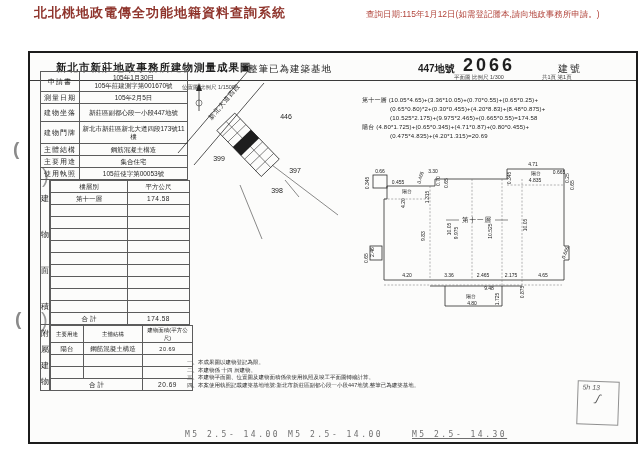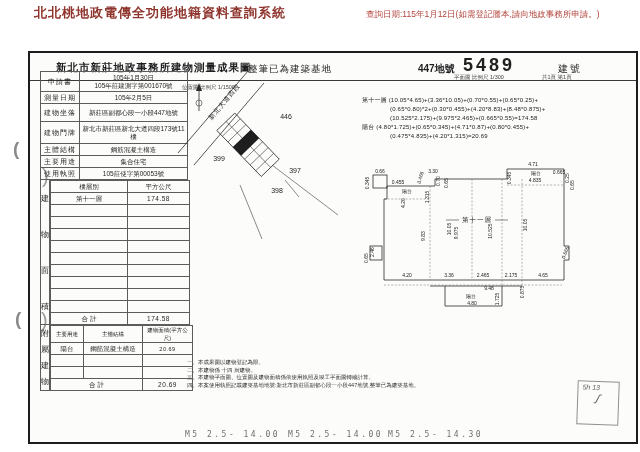--- a/index.html
+++ b/index.html
@@ -70,21 +70,21 @@
   .formula{position:absolute;left:332px;top:43px;font-size:6px;line-height:9px;color:#222;
     letter-spacing:.2px;white-space:nowrap;}
   .formula .indent{padding-left:28px;}
 
   
   .notes{position:absolute;left:157px;top:306px;font-size:5.5px;line-height:7.5px;color:#333;}
 
   
   .stamp{position:absolute;top:377px;font-family:"DejaVu Sans Mono",monospace;
     font-size:8px;letter-spacing:2.5px;color:#6f6f6f;}
-  .st1{left:155px;} .st2{left:258px;} .st3{left:358px;}
+  .st1{left:155px;} .st2{left:258px;} .st3{left:382px;text-decoration:underline;}
 
   
   .hand-note{position:absolute;left:547px;top:328px;width:36px;height:40px;
     border:1px solid #909090;transform:rotate(2deg);color:#5a5a5a;
     font-style:italic;font-size:7px;padding:2px 0 0 4px;}
   .hand-note .squiggle{display:block;font-size:11px;margin:3px 0 0 14px;transform:rotate(14deg);}
 </style>
 </head>
 <body>
 
@@ -96,21 +96,21 @@
   <span class="scan-paren sp1">(</span>
   <span class="scan-paren sp2">(</span>
 
   <div class="doc">
     <span class="paren dp1">)</span>
     <span class="paren dp2">)</span>
 
     <div class="office-title">新北市新莊地政事務所建物測量成果圖</div>
     <div class="sec-name">整筆已為建築基地</div>
     <div class="land-no">447地號</div>
-    <div class="bldg-no">5489</div>
+    <div class="bldg-no">2066</div>
     <div class="bldg-no-label">建號</div>
     <div class="hdr-rule"></div>
     <div class="plan-scale">平面圖 比例尺  1/300</div>
     <div class="page-info">共1頁 第1頁</div>
     <div class="loc-scale">位置圖 比例尺  1/1500</div>
 
     <div class="left-table">
       <table class="t-info">
           <tbody id="info-rows">
             <tr>

